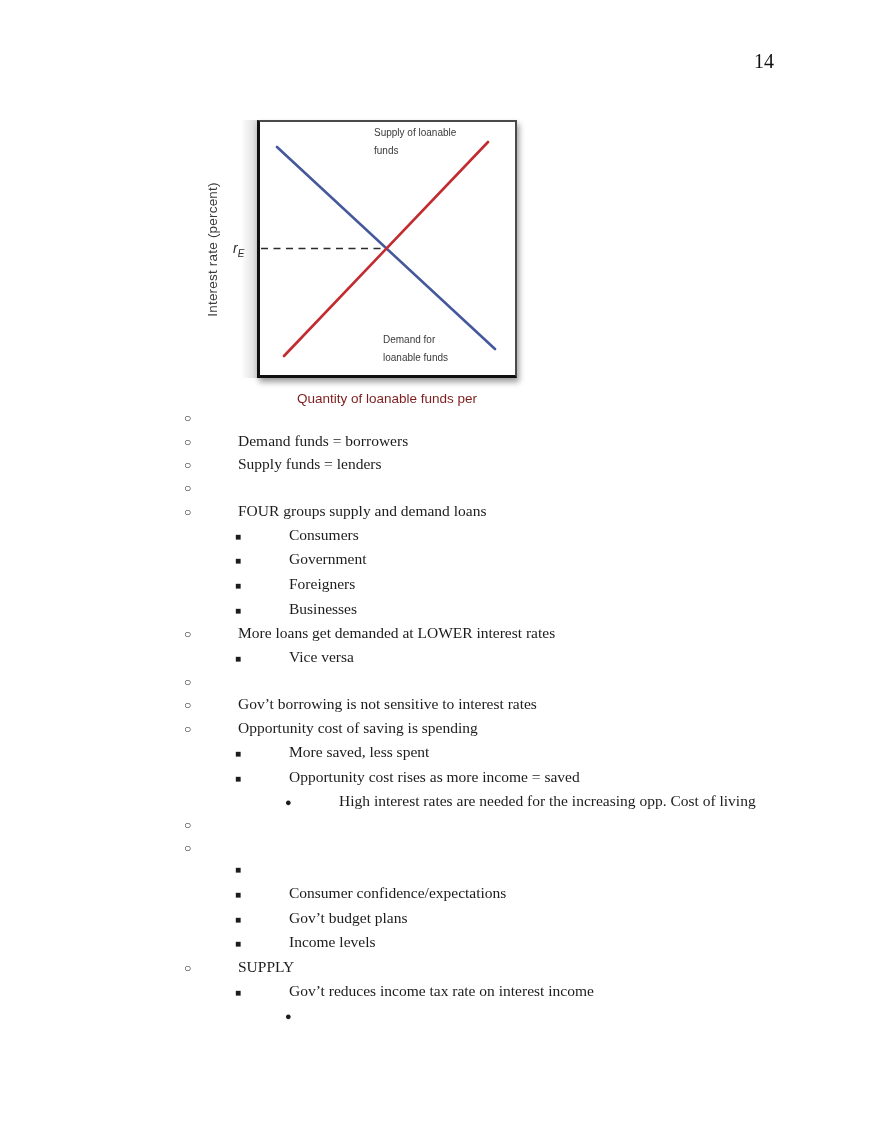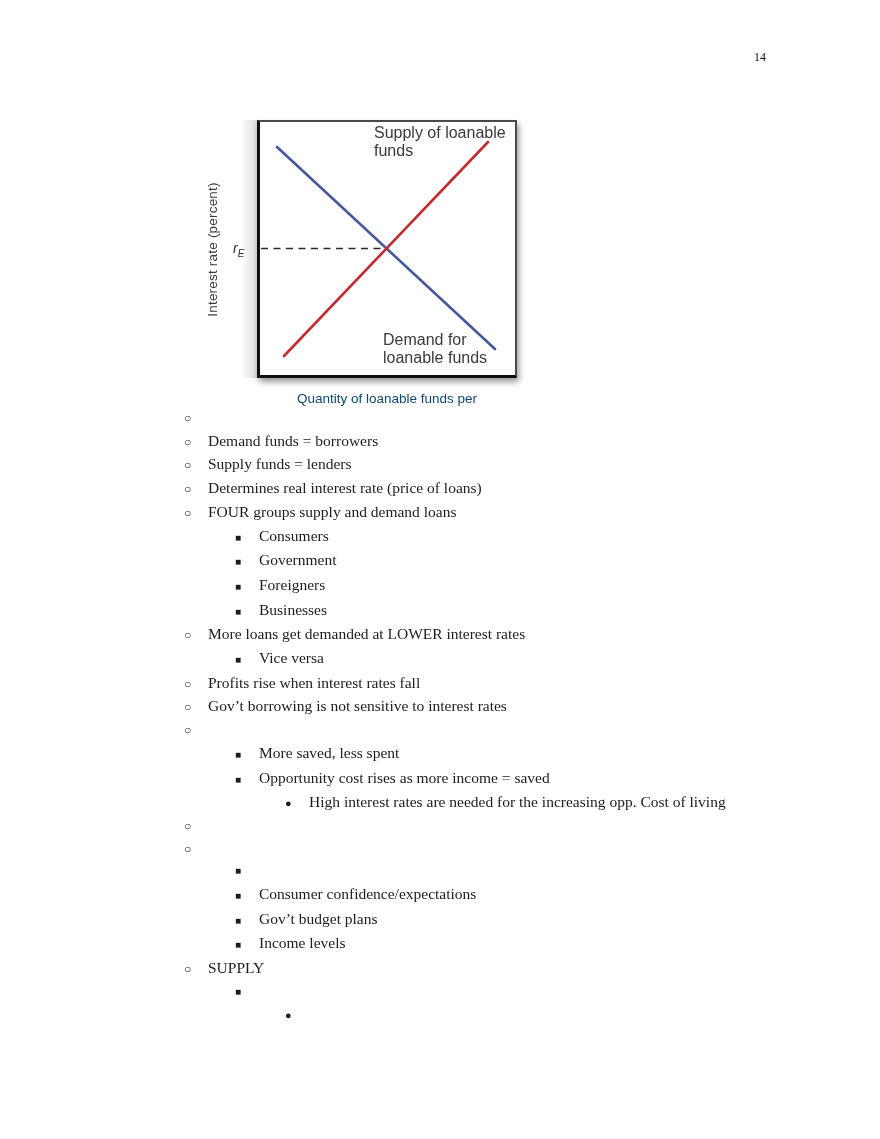--- a/index.html
+++ b/index.html
@@ -9,21 +9,21 @@
     height: 1139px;
     background: #ffffff;
     font-family: "Liberation Serif", serif;
     color: #1c1c1c;
     overflow: hidden;
   }
   
   #page-number {
     position: absolute;
     left: 754px; top: 50px;
-    font-size: 12px;
+    font-size: 20px;
     font-family: "Liberation Serif", serif;
     color: #111;
   }
   
   .fig-ylabel {
     position: absolute;
     left: 136px; top: 242px;
     width: 152px;
     text-align: center;
     transform: rotate(-90deg);
@@ -51,21 +51,21 @@
     box-shadow: 2px 4px 6px rgba(0,0,0,0.40);
   }
   .chart-svg {
     position: absolute;
     left: 257px; top: 120px;
     width: 260px; height: 258px;
   }
   .curve-label {
     position: absolute;
     font-family: "Liberation Sans", sans-serif;
-    font-size: 16px;
+    font-size: 10px;
     line-height: 18px;
     color: #3a3a3a;
     white-space: pre-line;
   }
   #supply-label { left: 374px; top: 124px; }
   #demand-label { left: 383px; top: 331px; }
   #re-label {
     position: absolute;
     left: 233px; top: 240px;
     font-family: "Liberation Sans", sans-serif;
@@ -76,39 +76,39 @@
   }
   #re-label sub { font-size: 10px; font-style: italic; }
   .fig-caption {
     position: absolute;
     left: 252px; top: 390px;
     width: 270px;
     text-align: center;
     font-family: "Liberation Sans", sans-serif;
     font-size: 13.5px;
     line-height: 17px;
-    color: #0c4a6e;
+    color: #7f1d1d;
   }
   
   #notes-list {
     position: absolute;
     left: 180px; top: 407px;
     width: 640px;
     font-size: 15.5px;
     line-height: 22.7px;
   }
   .row { display: flex; align-items: baseline; }
   .row.l1 { padding-left: 4px; }
   .row.l2 { padding-left: 55px; }
   .row.l3 { padding-left: 105px; }
   .bullet { flex: 0 0 24px; color: #1c1c1c; }
   .b1 { font-size: 12px; }
   .b2 { font-size: 10px; }
   .b3 { font-size: 11px; }
-  .txt { white-space: pre-line; }
+  .txt { white-space: pre-line; margin-left: 30px; }
 </style>
 </head>
 <body>
 
 <div id="page">
 
   <div id="page-number">14</div>
 
   <div>
     <div class="fig-ylabel">Interest rate (percent)</div>
@@ -143,21 +143,20 @@
       <div class="row l1">
         <span class="bullet b1">○</span>
         <span class="txt">Demand funds = borrowers</span>
       </div>
       <div class="row l1">
         <span class="bullet b1">○</span>
         <span class="txt">Supply funds = lenders</span>
       </div>
       <div class="row l1">
         <span class="bullet b1">○</span>
-        <span class="txt">Determines real interest rate (price of loans)</span>
       </div>
       <div class="row l1">
         <span class="bullet b1">○</span>
         <span class="txt">FOUR groups supply and demand loans</span>
       </div>
       <div class="row l2">
         <span class="bullet b2">■</span>
         <span class="txt">Consumers</span>
       </div>
       <div class="row l2">
@@ -175,28 +174,28 @@
       <div class="row l1">
         <span class="bullet b1">○</span>
         <span class="txt">More loans get demanded at LOWER interest rates</span>
       </div>
       <div class="row l2">
         <span class="bullet b2">■</span>
         <span class="txt">Vice versa</span>
       </div>
       <div class="row l1">
         <span class="bullet b1">○</span>
-        <span class="txt">Profits rise when interest rates fall</span>
       </div>
       <div class="row l1">
         <span class="bullet b1">○</span>
         <span class="txt">Gov’t borrowing is not sensitive to interest rates</span>
       </div>
       <div class="row l1">
         <span class="bullet b1">○</span>
+        <span class="txt">Opportunity cost of saving is spending</span>
       </div>
       <div class="row l2">
         <span class="bullet b2">■</span>
         <span class="txt">More saved, less spent</span>
       </div>
       <div class="row l2">
         <span class="bullet b2">■</span>
         <span class="txt">Opportunity cost rises as more income = saved</span>
       </div>
       <div class="row l3">
@@ -223,19 +222,20 @@
       <div class="row l2">
         <span class="bullet b2">■</span>
         <span class="txt">Income levels</span>
       </div>
       <div class="row l1">
         <span class="bullet b1">○</span>
         <span class="txt">SUPPLY</span>
       </div>
       <div class="row l2">
         <span class="bullet b2">■</span>
+        <span class="txt">Gov’t reduces income tax rate on interest income</span>
       </div>
       <div class="row l3">
         <span class="bullet b3">●</span>
       </div>
     </div>
 
 </div>
 
 </body></html>

